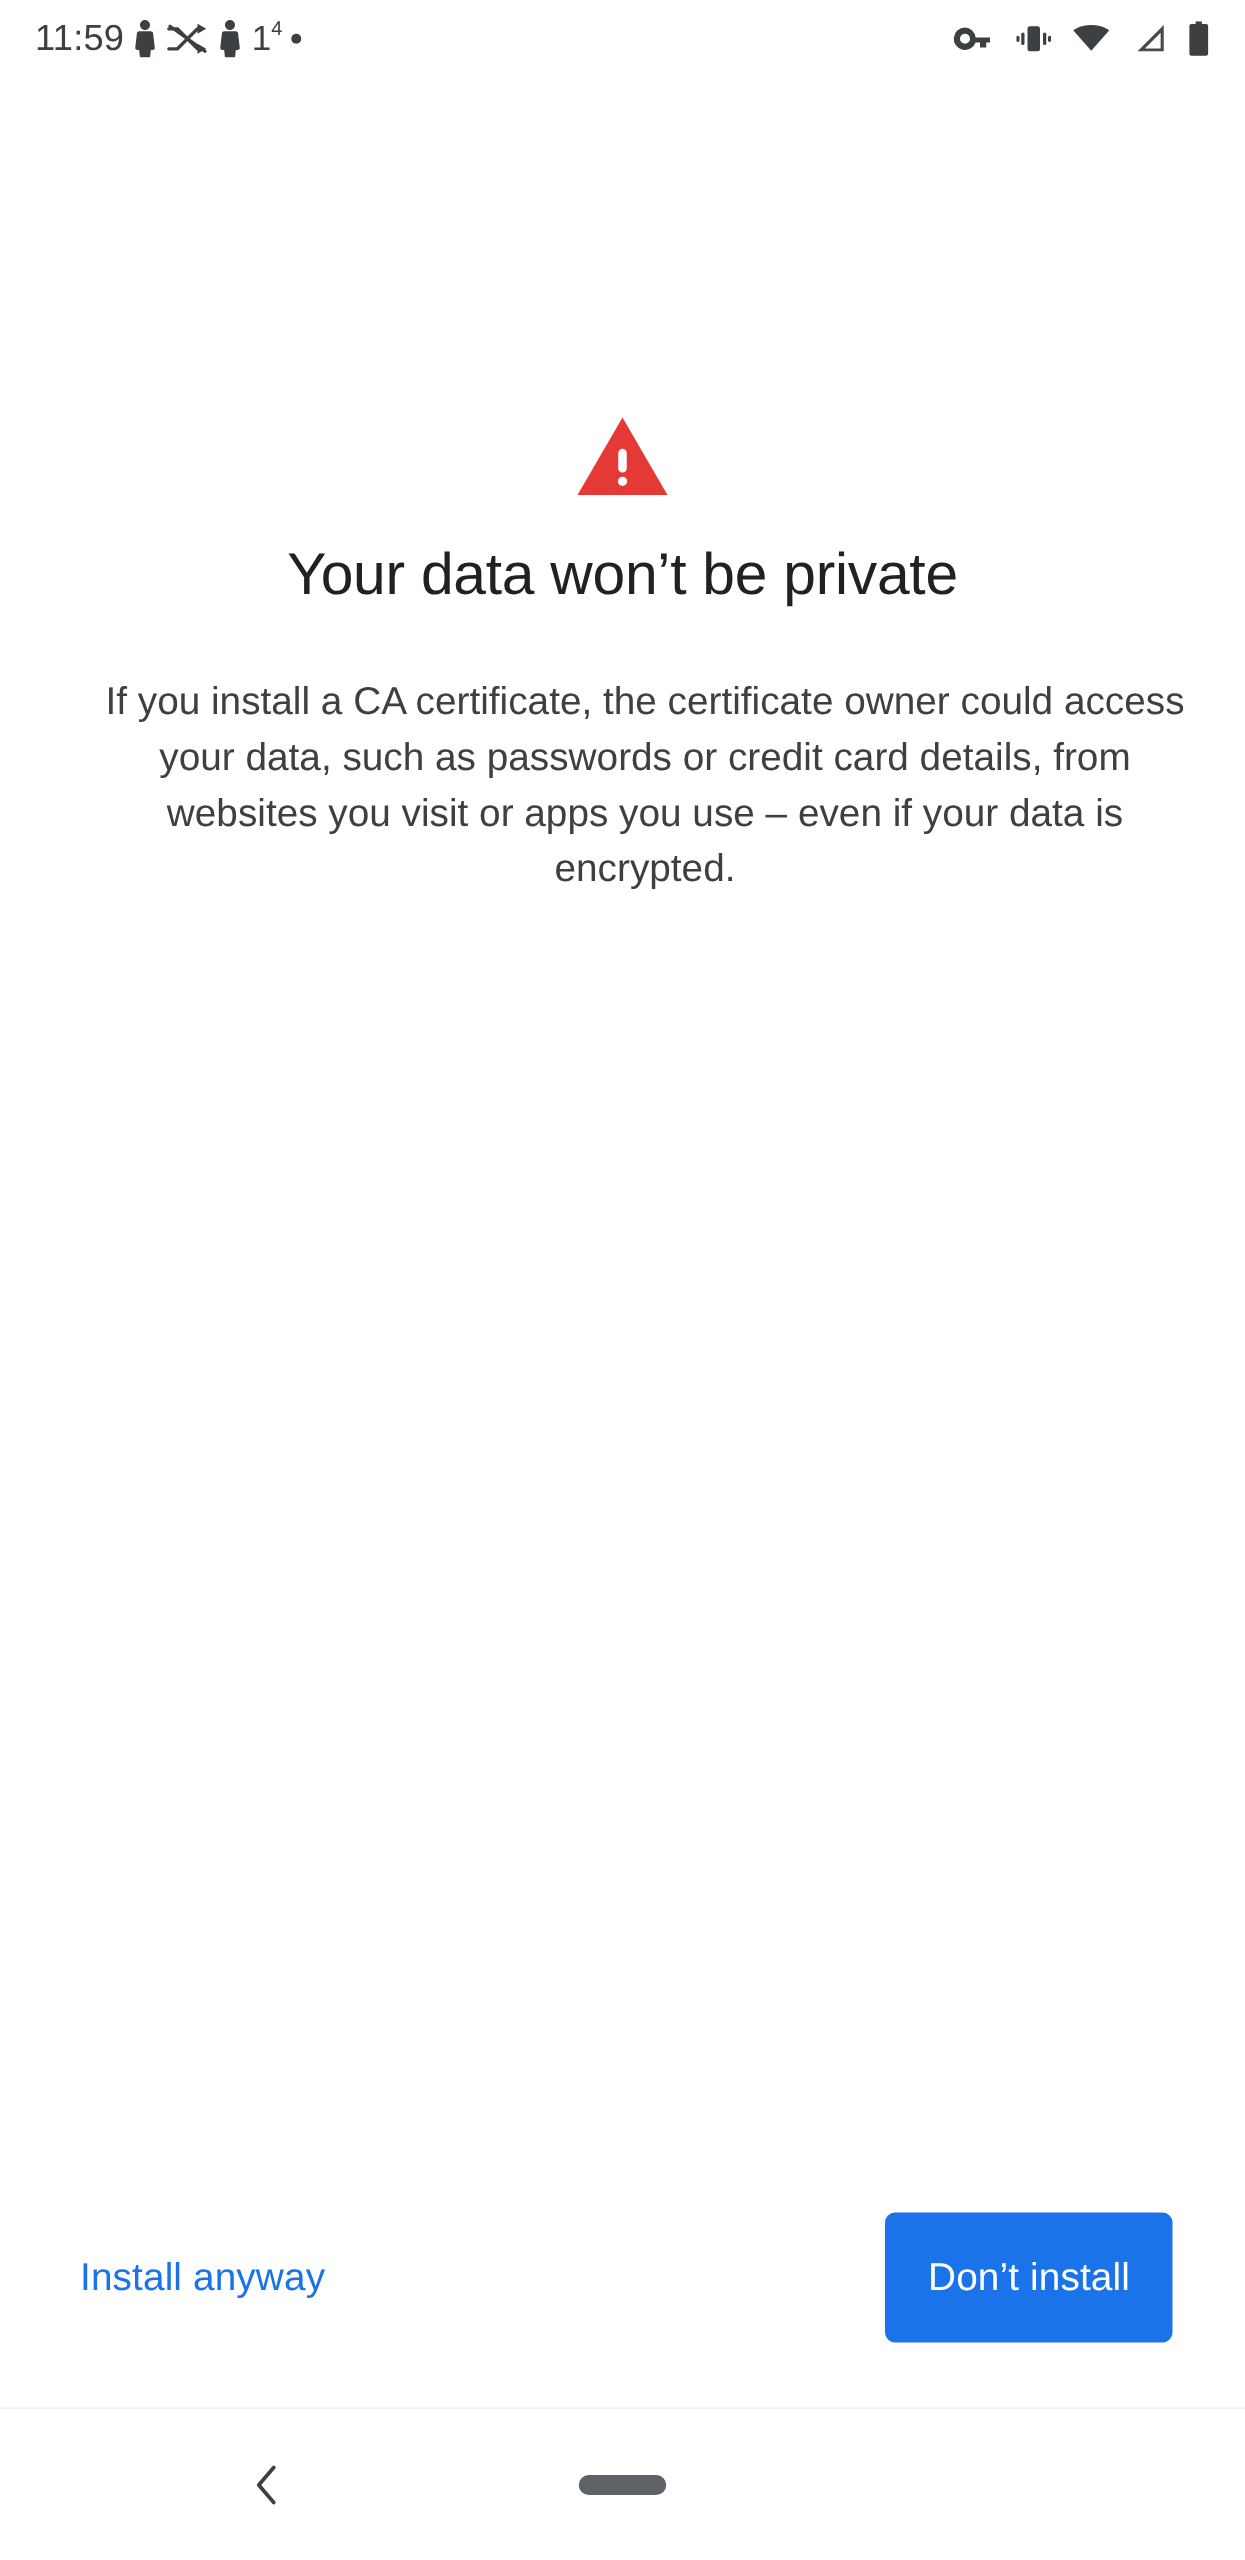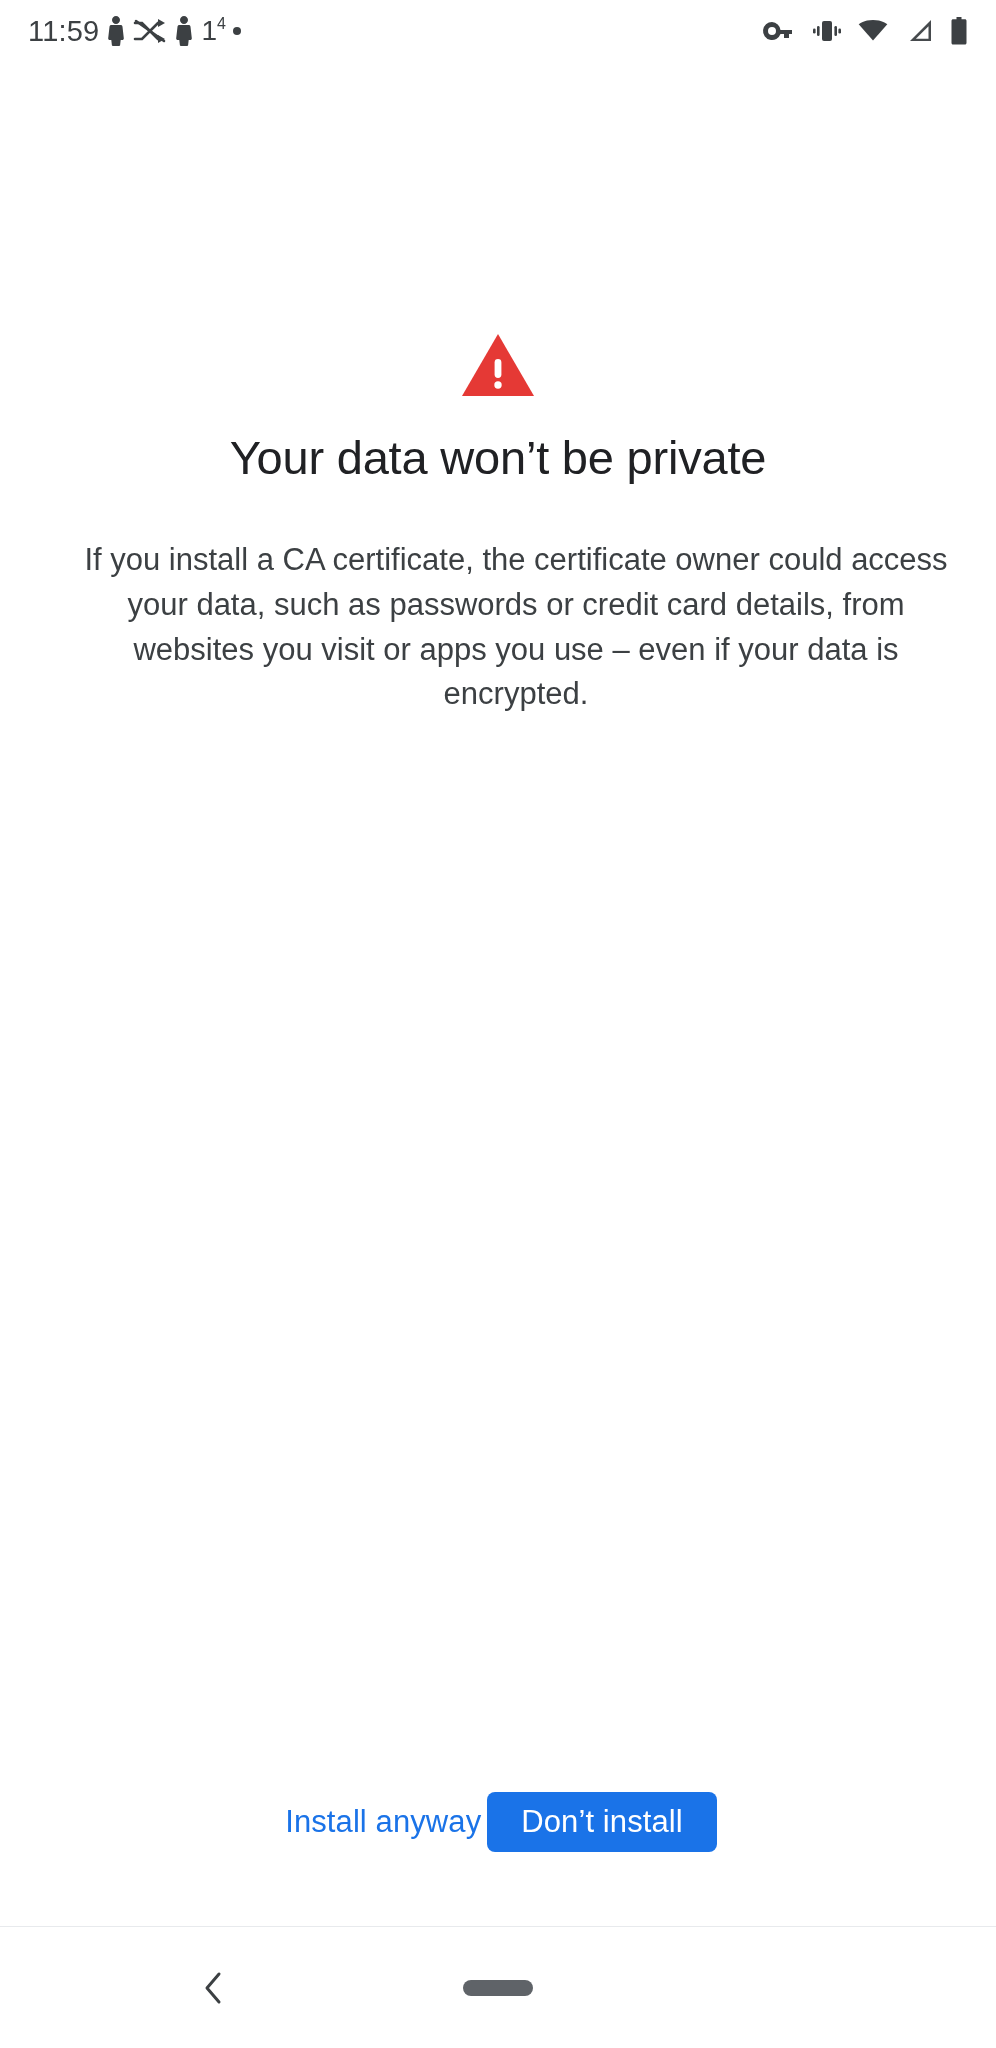--- a/index.html
+++ b/index.html
@@ -89,21 +89,21 @@
   
   .button-bar {
     position: absolute;
     left: 0; right: 0;
     bottom: 178px;
     height: 96px;
     padding: 0 58px;
     box-sizing: border-box;
     display: flex;
     align-items: center;
-    justify-content: center;
+    justify-content: space-between;
   }
   .text-button {
     background: none;
     border: none;
     color: #1a73e8;
     font-size: 31px;
     font-weight: 500;
     font-family: "Liberation Sans", sans-serif;
     padding: 14px 6px;
     cursor: pointer;
@@ -111,21 +111,21 @@
   }
   .filled-button {
     background: #1a73e8;
     border: none;
     border-radius: 8px;
     color: #ffffff;
     font-size: 31px;
     font-weight: 500;
     font-family: "Liberation Sans", sans-serif;
     padding: 0 34px;
-    height: 60px;
+    height: 104px;
     cursor: pointer;
     letter-spacing: 0.1px;
   }
 
   
   .nav-divider {
     position: absolute;
     left: 0; right: 0;
     bottom: 121px;
     height: 1px;

